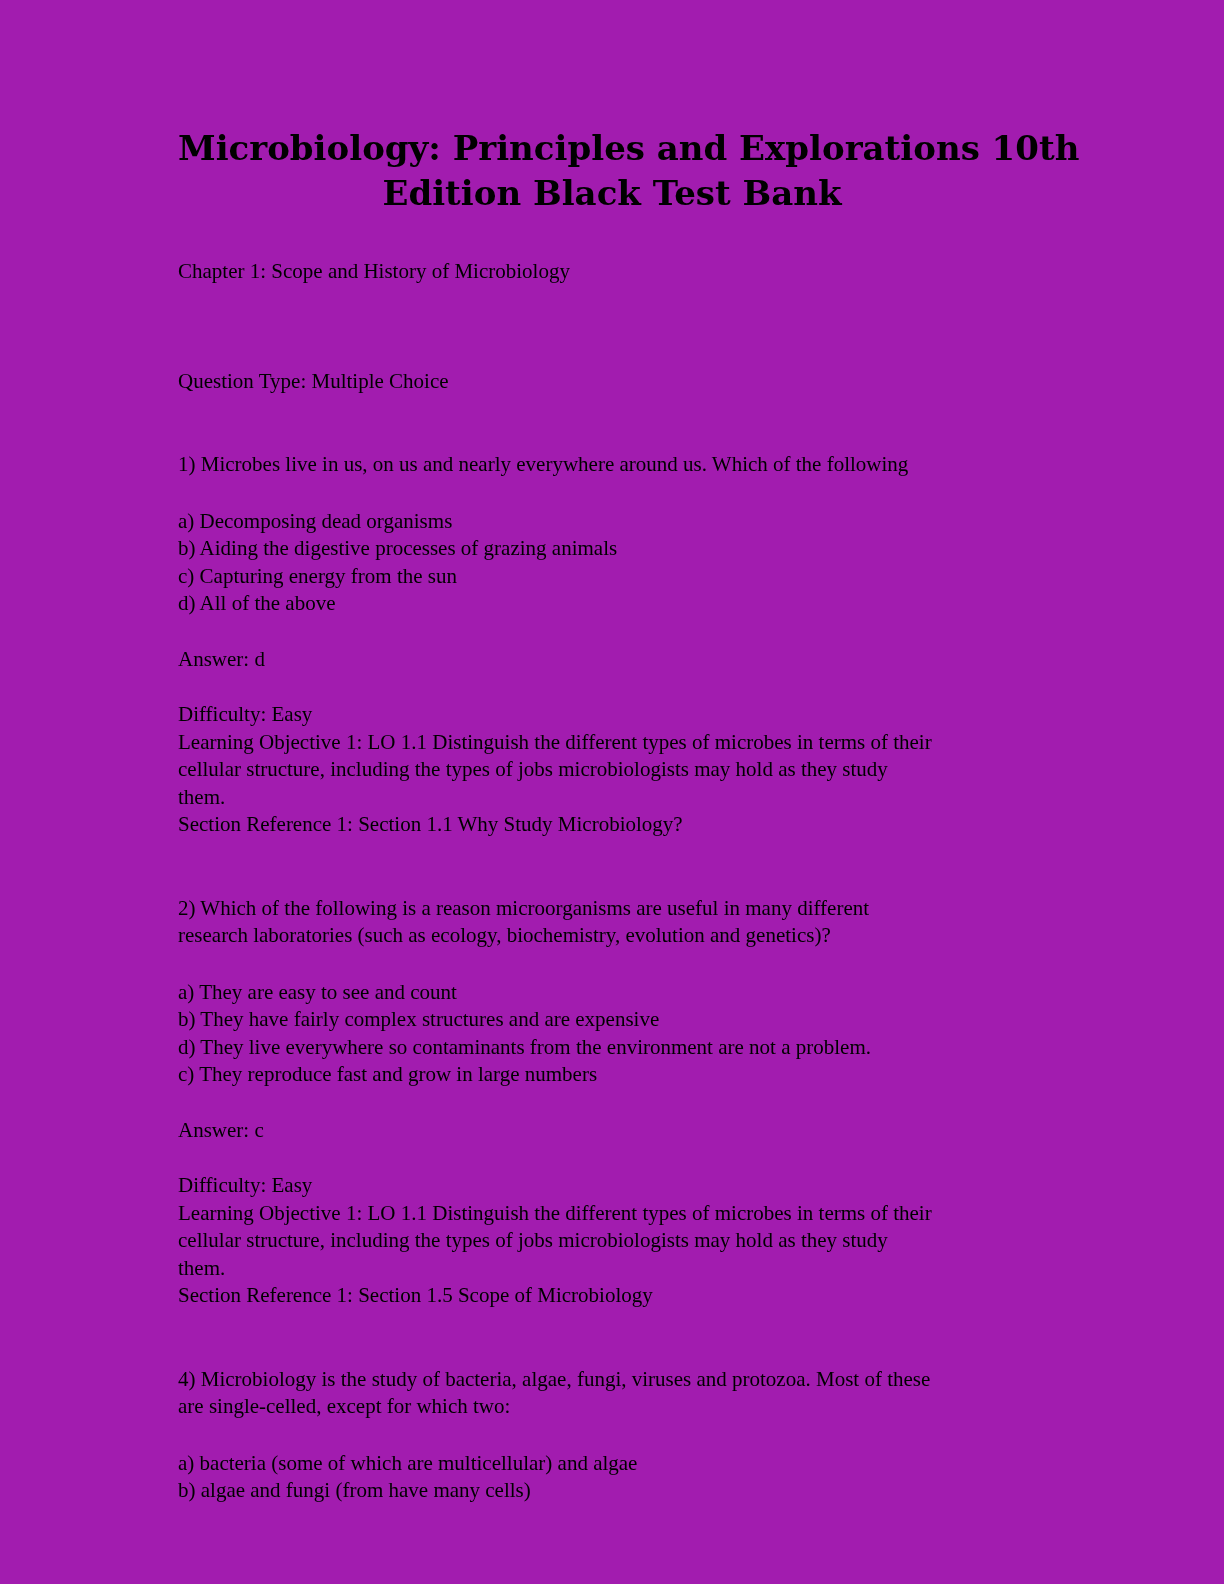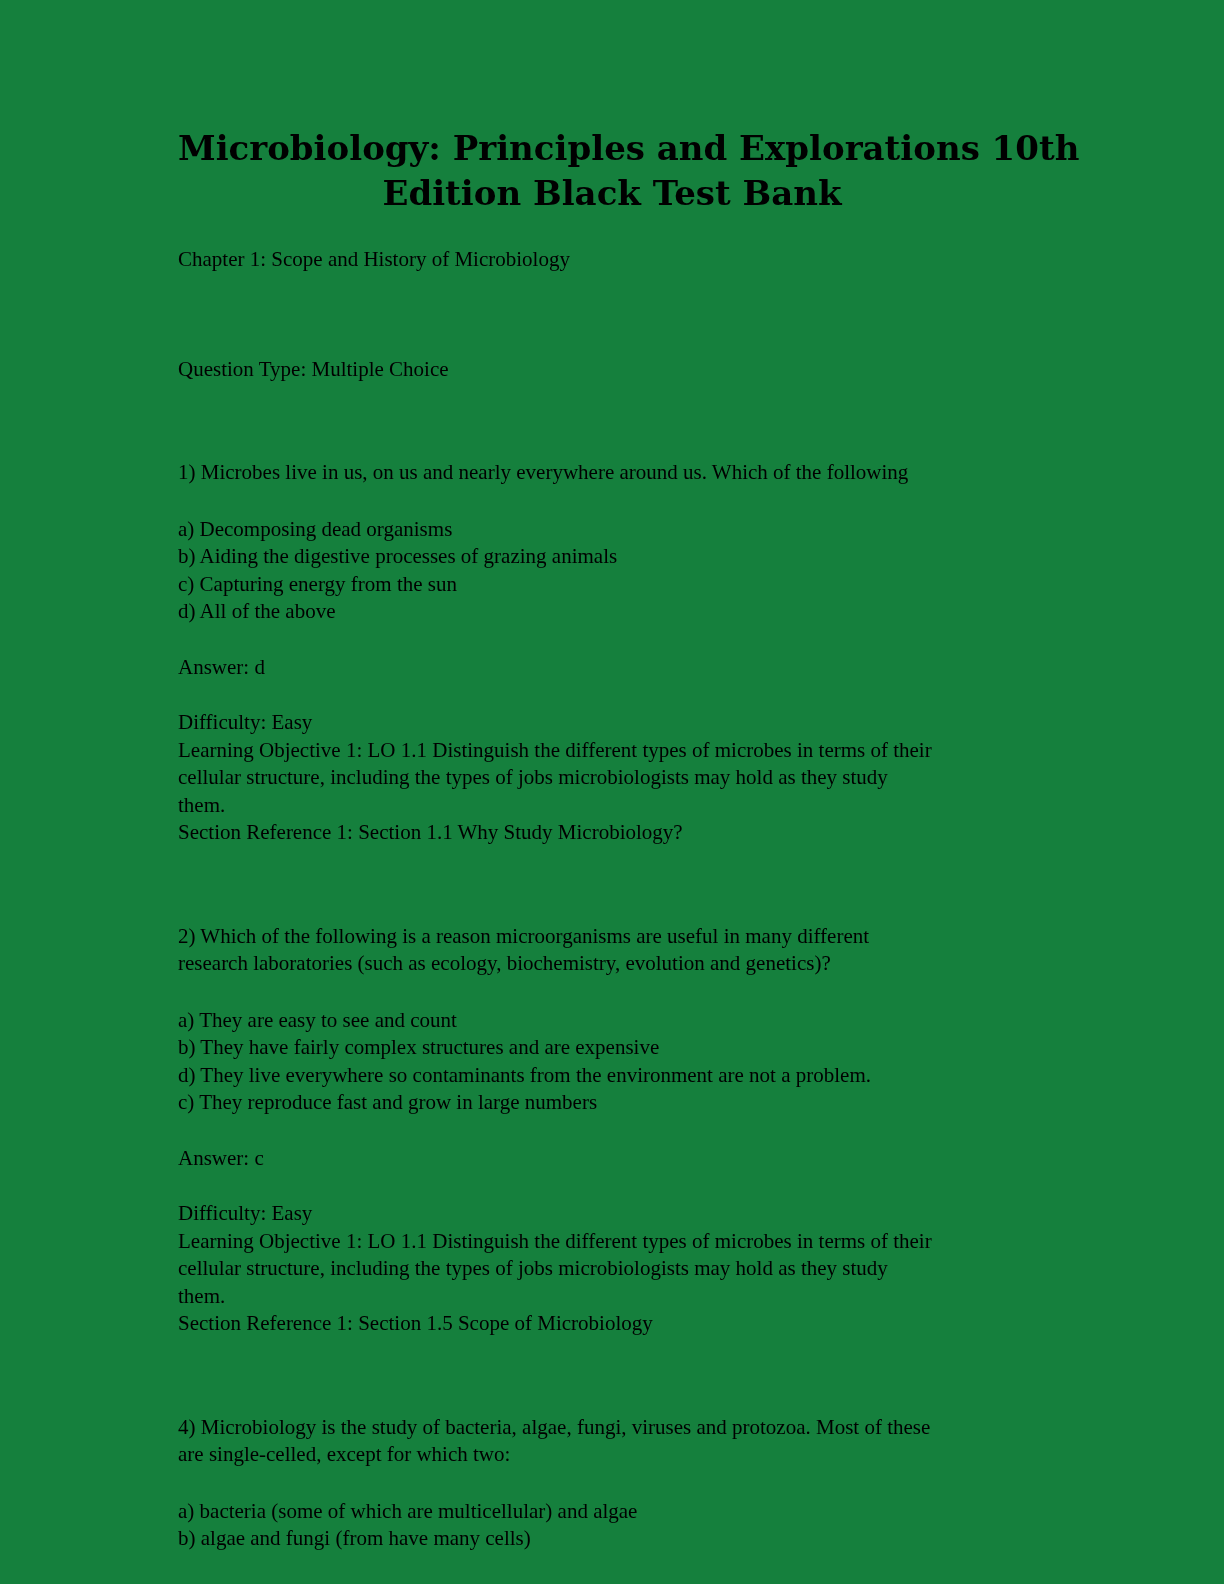--- a/index.html
+++ b/index.html
@@ -12,43 +12,43 @@
     width: 1224px;
     height: 1584px;
     overflow: hidden;
     font-family: "Liberation Serif", serif;
   }
   .page {
     box-sizing: border-box;
     width: 1224px;
     height: 1584px;
     padding: 126px 178px 0 178px;
-    background: #15803d;
+    background: #a21caf;
   }
   .doc-title {
     font-family: "DejaVu Serif", "Liberation Serif", serif;
     font-weight: bold;
     font-size: 34px;
     line-height: 45px;
     text-align: center;
     letter-spacing: 0px;
   }
   .doc-title .title-line {
     white-space: nowrap;
   }
   .line {
     font-size: 21px;
     line-height: 27.5px;
     white-space: nowrap;
   }
   
   .gap-para    { margin-top: 29px; }
   .gap-answer  { margin-top: 28px; }
-  .gap-section { margin-top: 76px; }
-  .gap-chapter { margin-top: 30px; }
+  .gap-section { margin-top: 56px; }
+  .gap-chapter { margin-top: 42px; }
   .gap-qtype   { margin-top: 82px; }
 </style>
 </head>
 <body>
 
 <div class="page">
 
   <div class="doc-title">
     <div class="title-line">Microbiology: Principles and Explorations 10th</div>
     <div class="title-line">Edition Black Test Bank</div>

